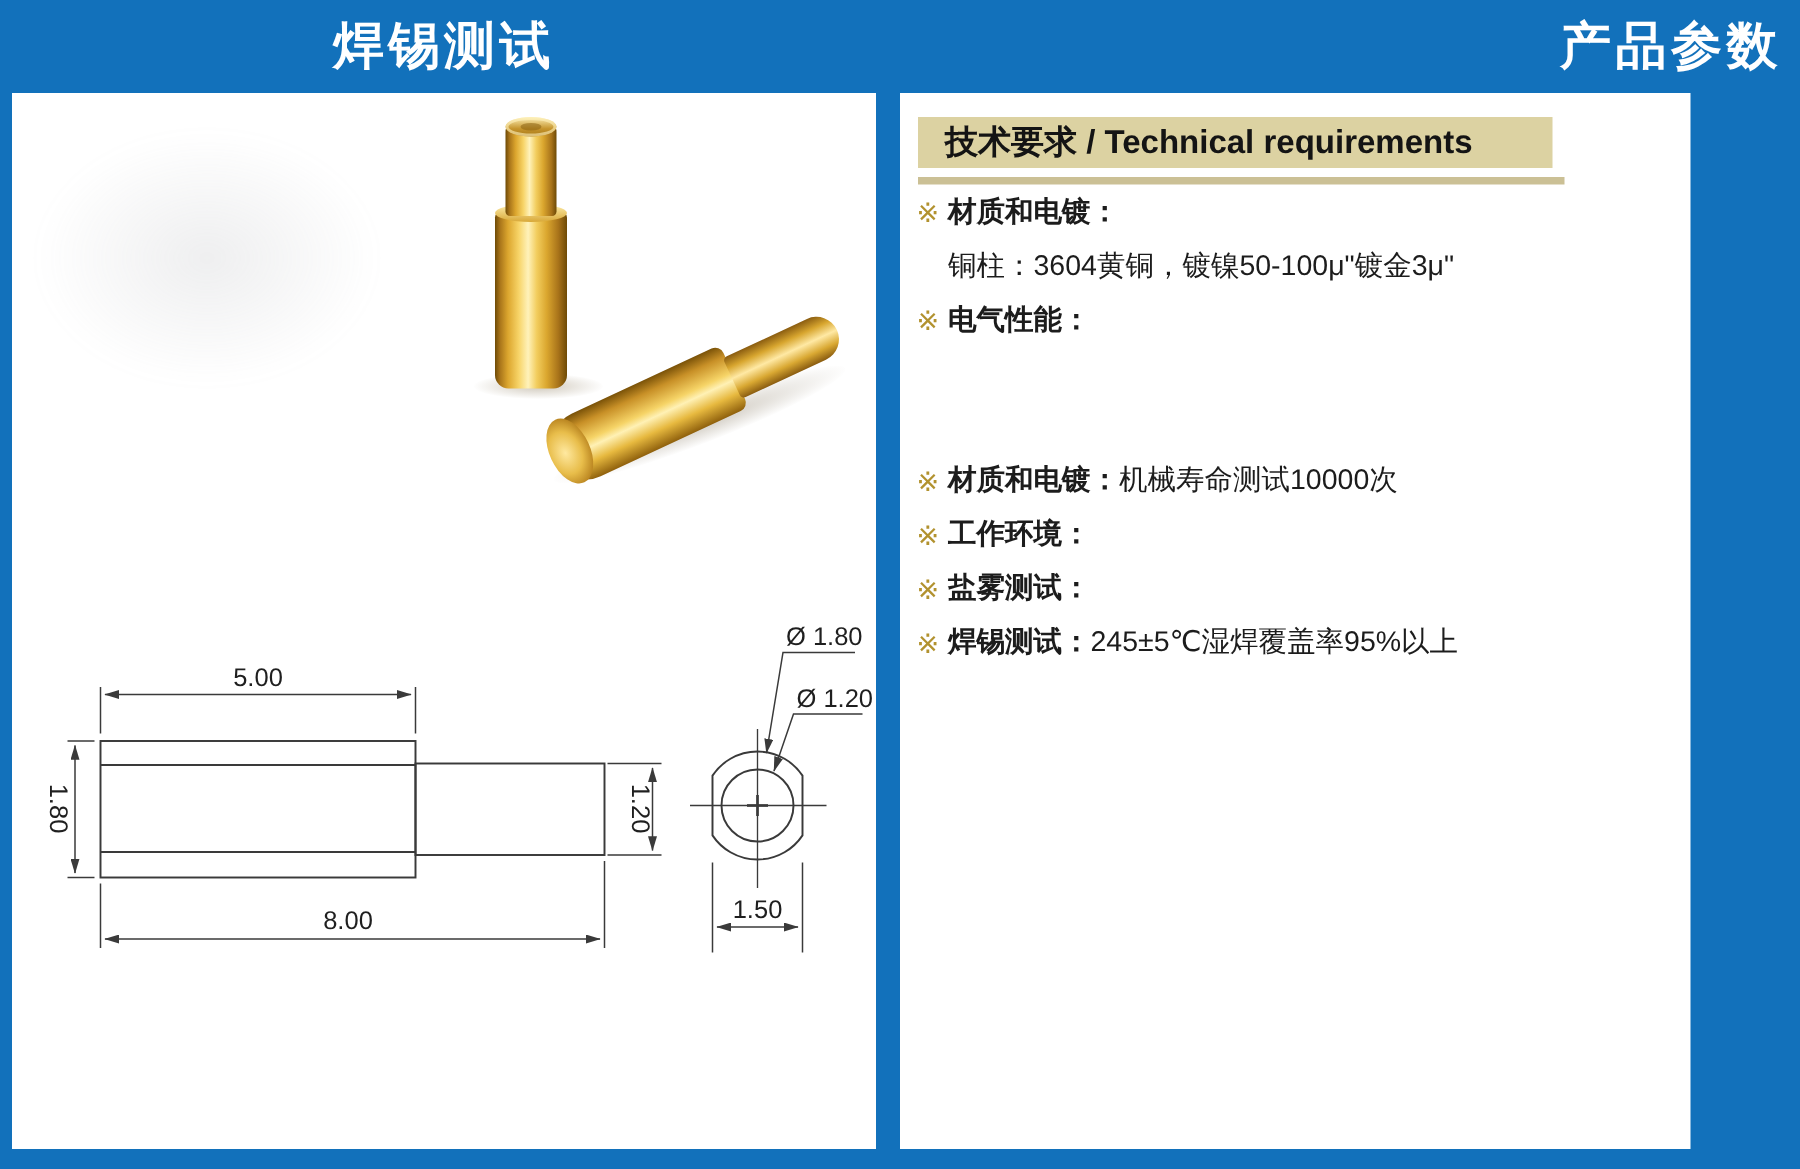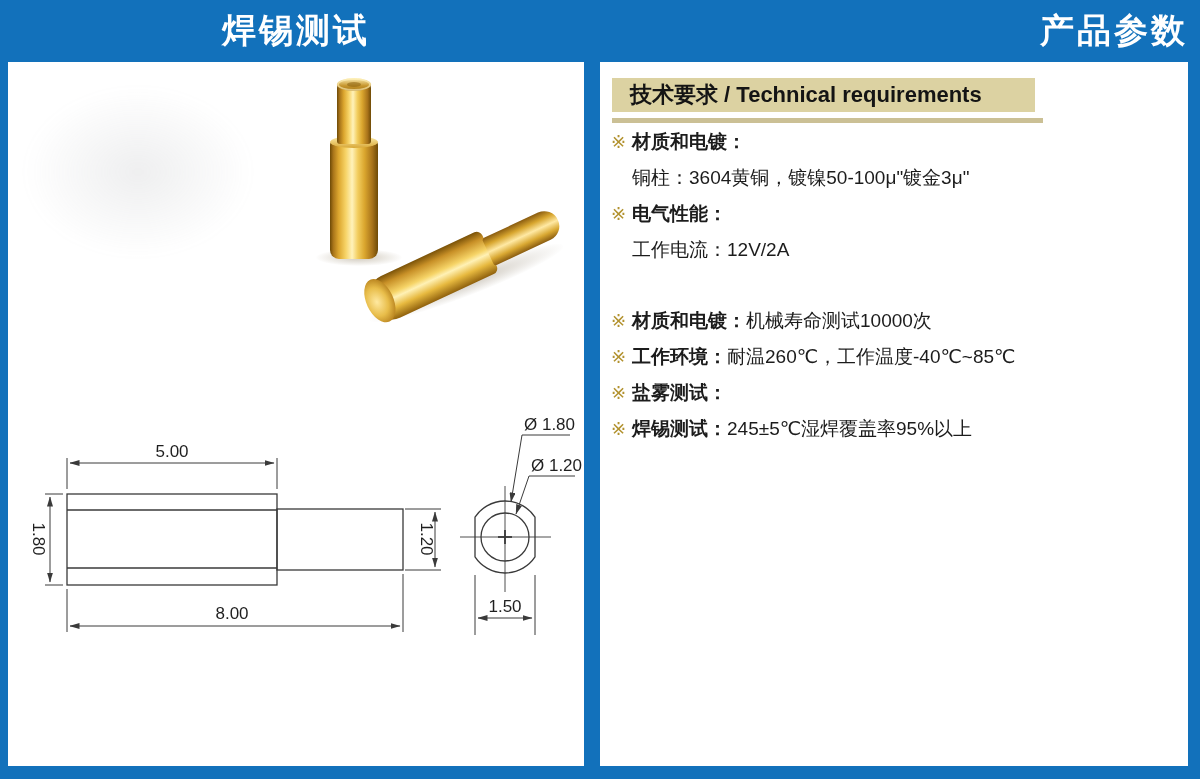--- a/index.html
+++ b/index.html
@@ -9,21 +9,21 @@
     font-family:"Liberation Sans","DejaVu Sans",sans-serif;
   }
   
   .hdr{position:absolute;top:0;height:62px;display:flex;align-items:center;justify-content:center;
        color:#ffffff;font-size:34px;font-weight:bold;letter-spacing:3px;}
   .hdr-left{left:8px;width:576px;}
   .hdr-right{left:600px;width:588px;justify-content:flex-end;}
   
   .panel{position:absolute;top:62px;height:704px;background:#ffffff;}
   .panel-left{left:8px;width:576px;}
-  .panel-right{left:600px;width:588px;}
+  .panel-right{left:600px;width:527px;}
   
   .photo{position:absolute;left:0;top:0;width:576px;height:360px;overflow:visible;}
   .blob{position:absolute;left:15px;top:25px;width:230px;height:170px;border-radius:50%;
         background:radial-gradient(ellipse,rgba(150,152,158,.16),rgba(150,152,158,0) 70%);
         filter:blur(6px);}
   .shadow-v{position:absolute;left:308px;top:187px;width:86px;height:17px;border-radius:50%;
         background:radial-gradient(ellipse,rgba(95,72,28,.30),rgba(95,72,28,0) 72%);}
   .shadow-d{position:absolute;left:360px;top:238px;width:208px;height:26px;border-radius:50%;
         transform:rotate(-21deg);transform-origin:20px 50%;
         background:radial-gradient(ellipse,rgba(80,60,25,.28),rgba(80,60,25,0) 72%);}
@@ -165,34 +165,30 @@
     <b>材质和电镀：</b>
   </div>
   <div class="spec detail" style="top:104px">
     <span>铜柱：3604黄铜，镀镍50-100μ"镀金3μ"</span>
   </div>
 
   <div class="spec" style="top:140px">
     <span class="star">※</span>
     <b>电气性能：</b>
   </div>
-  <div class="spec detail" style="top:176px">
-    <span>工作电流：12V/2A</span>
-  </div>
 
   <div class="spec" style="top:247px">
     <span class="star">※</span>
     <b>材质和电镀：</b>
     <span>机械寿命测试10000次</span>
   </div>
 
   <div class="spec" style="top:283px">
     <span class="star">※</span>
     <b>工作环境：</b>
-    <span>耐温260℃，工作温度-40℃~85℃</span>
   </div>
 
   <div class="spec" style="top:319px">
     <span class="star">※</span>
     <b>盐雾测试：</b>
   </div>
 
   <div class="spec" style="top:355px">
     <span class="star">※</span>
     <b>焊锡测试：</b>

